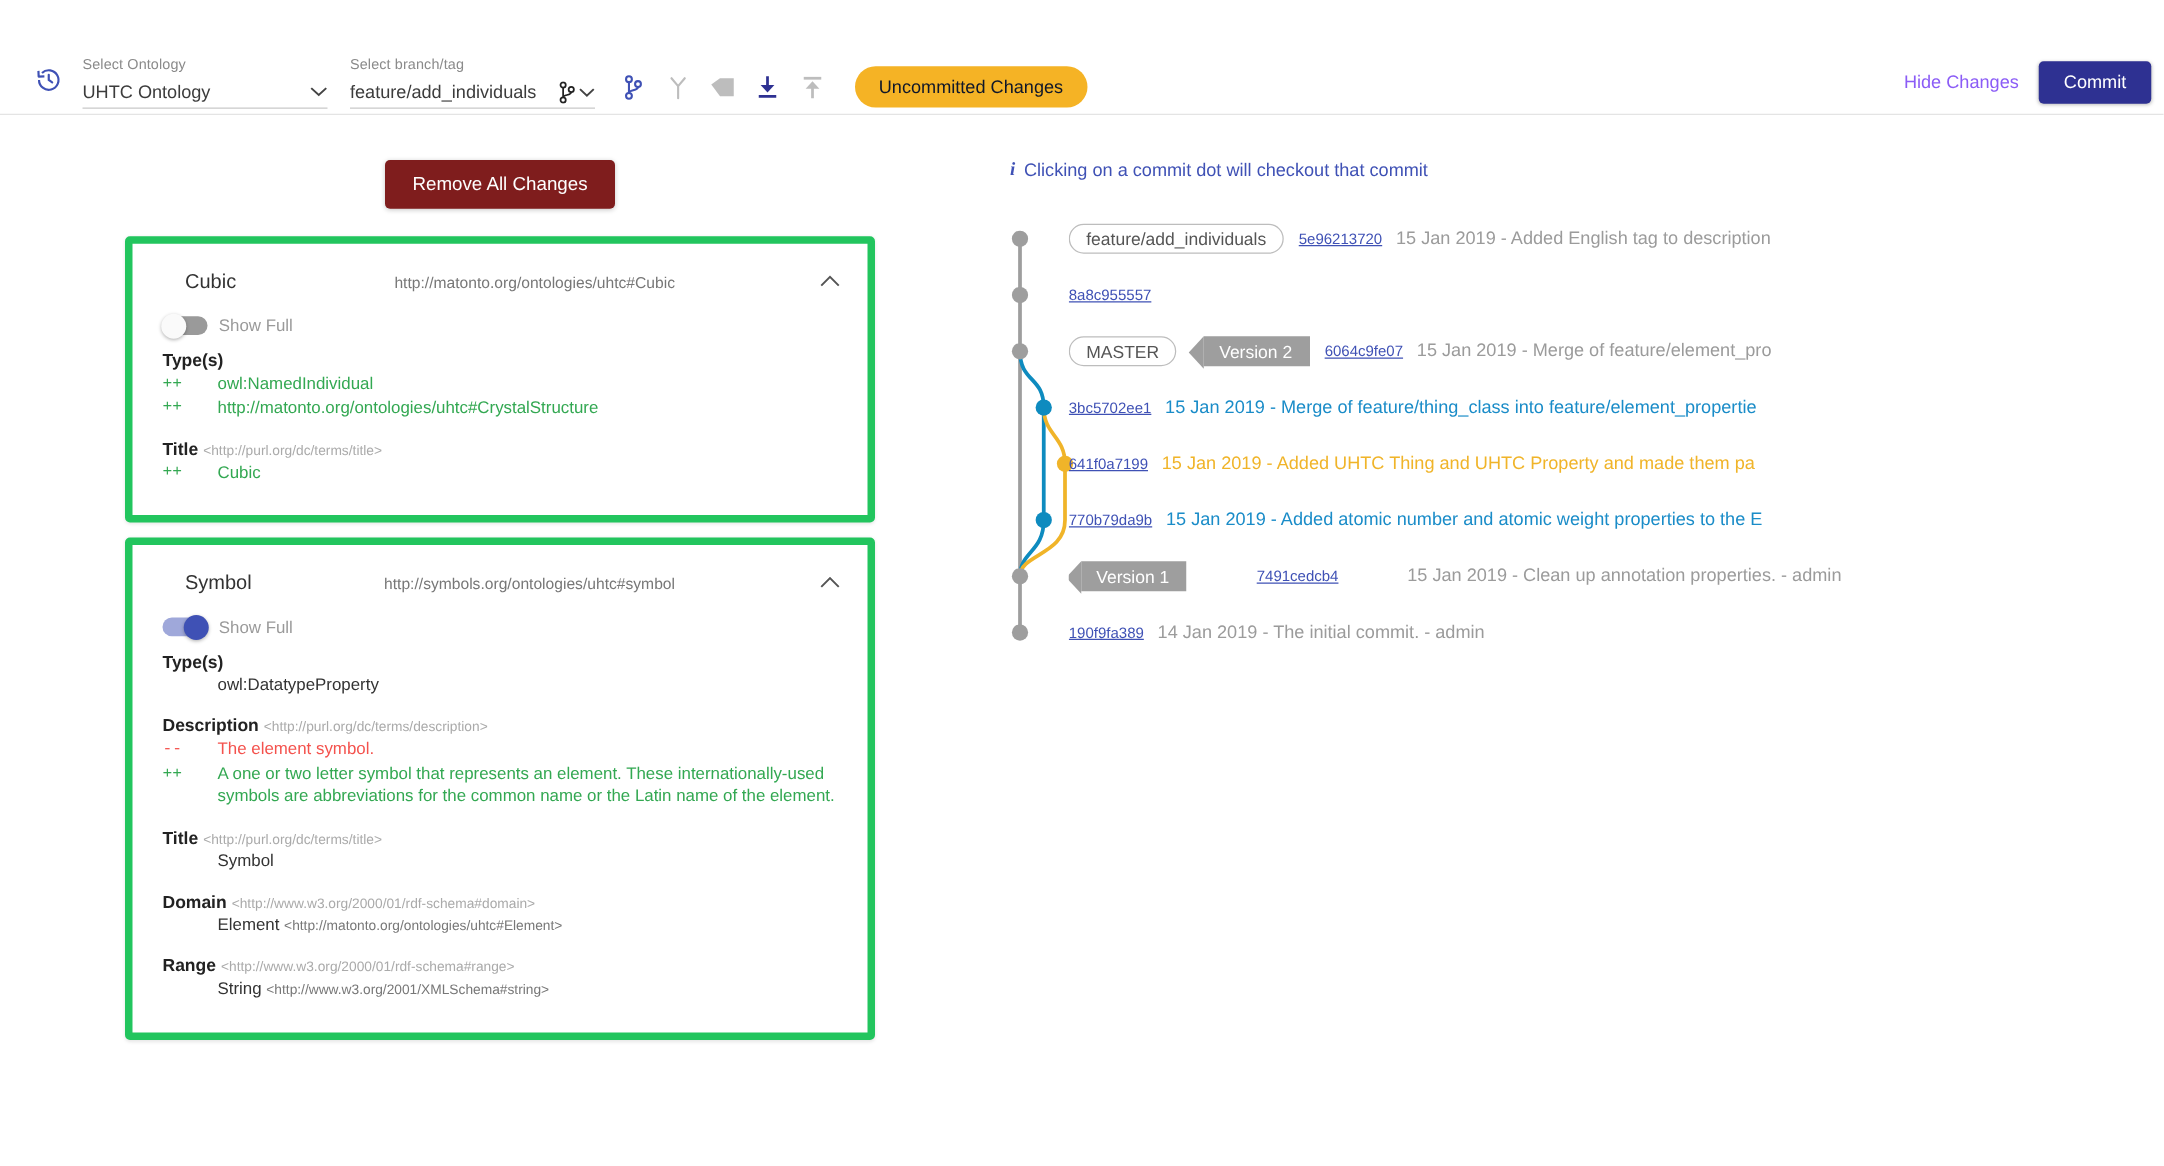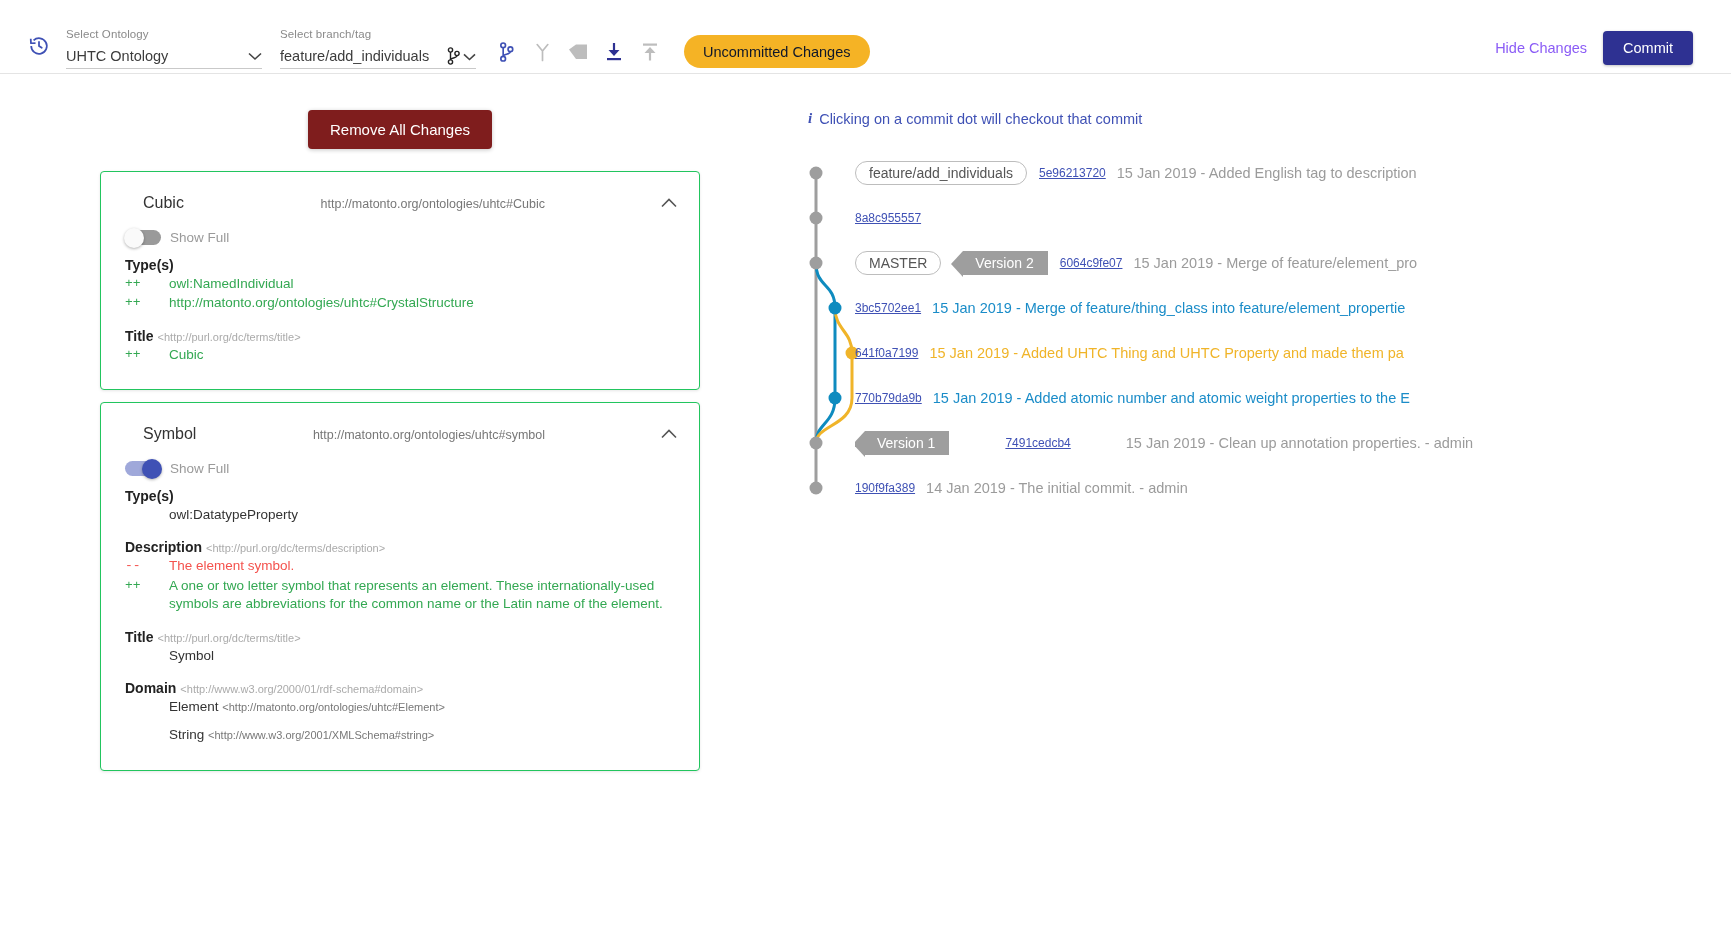--- a/index.html
+++ b/index.html
@@ -7,24 +7,24 @@
     width: 1731px; height: 933px;
     background: #ffffff;
     font-family: "Liberation Sans", sans-serif;
     overflow: hidden;
     color: #333;
   }
 
   
   .header {
     position: relative;
-    height: 74px;
+    height: 92px;
     display: flex;
     align-items: flex-end;
-    padding: 0 38px 0 22px;
+    padding: 0 10px 0 22px;
     border-bottom: 1px solid #e4e4e4;
   }
   .hdr-left { display: flex; align-items: flex-end; gap: 0; }
 
   .history-icon { width: 34px; height: 46px; display: flex; align-items: center; justify-content: center; margin-right: 10px; margin-bottom: 4px; }
 
   .field { position: relative; margin-bottom: 4px; }
   .field-label {
     font-size: 11.5px; color: #8a8a8a; letter-spacing: .1px;
     display: block; margin-bottom: 3px;
@@ -84,21 +84,21 @@
   }
   .btn-remove-all {
     background: #7f1d1d; color: #fff; border: none;
     border-radius: 4px; padding: 11px 22px;
     font-size: 15px; font-family: inherit; cursor: pointer;
     box-shadow: 0 1px 4px rgba(0,0,0,.22);
     margin-bottom: 22px;
   }
   .card {
     width: 600px; background: #fff;
-    border: 1px solid #22c55e; border-radius: 4px;
+    border: 6px solid #22c55e; border-radius: 4px;
     box-shadow: 0 1px 3px rgba(0,0,0,.10);
     padding: 22px 24px 16px 24px;
     margin-bottom: 12px;
     position: relative;
   }
   .card-head {
     display: flex; align-items: baseline;
     margin-bottom: 18px; padding-left: 18px;
   }
   .card-title { font-size: 16px; color: #333; }
@@ -308,21 +308,21 @@
             <span class="val-text add"><span>Cubic</span></span>
           </div>
           <div class="spacer-row"></div>
         </div>
         <div class="card">
           <div class="collapse-chevron"><svg width="16" height="10" viewBox="0 0 16 10">
               <polyline points="1,8.5 8,1.5 15,8.5" fill="none" stroke="#555" stroke-width="1.6"></polyline>
             </svg></div>
           <div class="card-head">
             <span class="card-title">Symbol</span>
-            <span class="card-iri">http://matonto.org/ontologies/uhtc#symbol</span>
+            <span class="card-iri">http://symbols.org/ontologies/uhtc#symbol</span>
           </div>
           <div class="toggle-row">
             <div class="toggle on">
               <span class="knob"></span>
             </div>
             <span class="toggle-label">Show Full</span>
           </div>
           <div class="sect-head"><span>Type(s)</span></div>
           <div class="val-row">
             <span class="marker neutral"></span>
@@ -344,20 +344,21 @@
             <span class="marker neutral"></span>
             <span class="val-text neutral"><span>Symbol</span></span>
           </div>
           <div class="spacer-row"></div>
           <div class="sect-head"><span>Domain</span><span class="iri-small">&lt;http://www.w3.org/2000/01/rdf-schema#domain&gt;</span></div>
           <div class="val-row">
             <span class="marker neutral"></span>
             <span class="val-text neutral"><span>Element</span> <span class="iri-small">&lt;http://matonto.org/ontologies/uhtc#Element&gt;</span></span>
           </div>
           <div class="spacer-row"></div>
+          <div class="sect-head"><span>Range</span><span class="iri-small">&lt;http://www.w3.org/2000/01/rdf-schema#range&gt;</span></div>
           <div class="val-row">
             <span class="marker neutral"></span>
             <span class="val-text neutral"><span>String</span> <span class="iri-small">&lt;http://www.w3.org/2001/XMLSchema#string&gt;</span></span>
           </div>
           <div class="spacer-row"></div>
         </div>
       </div>
   </div>
 
   <div class="right-col">

